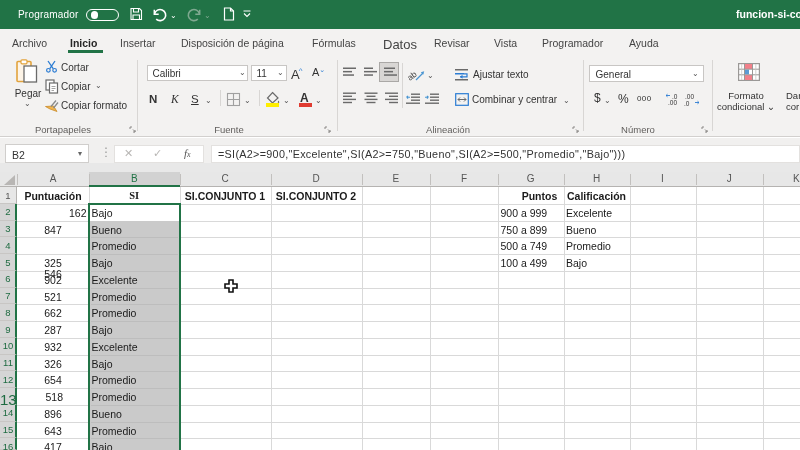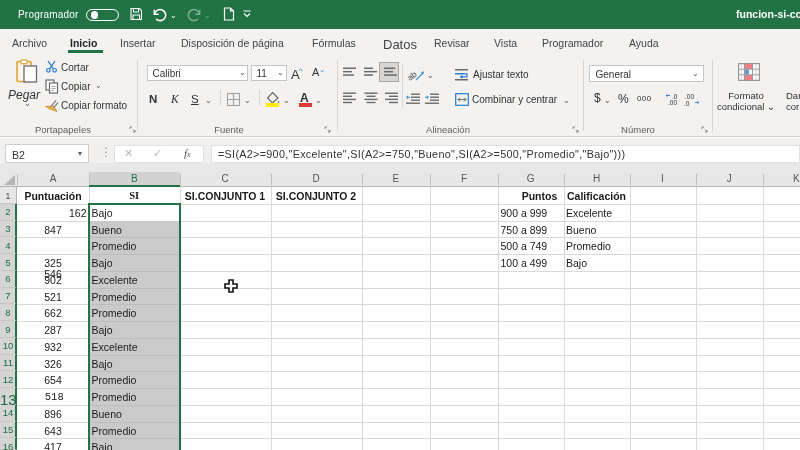--- a/index.html
+++ b/index.html
@@ -63,21 +63,21 @@
 <path d="M1 1v2M1 1h2M6 4v2h-2M4 3.5l2 2M6 5.5v.5h-.5" fill="none" stroke="#8a8886" stroke-width="1"></path>
   </svg>
 <svg class="a" style="left:701px;top:125.5px" width="7" height="7" viewBox="0 0 7 7">
 <path d="M1 1v2M1 1h2M6 4v2h-2M4 3.5l2 2M6 5.5v.5h-.5" fill="none" stroke="#8a8886" stroke-width="1"></path>
   </svg>
 <svg class="a" style="left:15px;top:59px" width="24" height="26" viewBox="0 0 24 26">
 <rect x="2" y="2.5" width="14" height="20" rx="1" fill="#fdf4e7" stroke="#e2a33d" stroke-width="1.6"></rect>
 <rect x="6" y="0.8" width="6" height="4" rx="1" fill="#fff" stroke="#e2a33d" stroke-width="1.2"></rect>
 <rect x="9" y="7" width="12.5" height="16" fill="#fff" stroke="#6a6a6a" stroke-width="1.3"></rect>
   </svg>
-<div class="a" style="left:8px;top:88px;width:40px;text-align:left;font-size:12px;color:#333;font-style:italic;">Pegar</div>
+<div class="a" style="left:8px;top:88px;width:40px;text-align:center;font-size:10px;color:#333;">Pegar</div>
 <div class="a" style="left:24px;top:99px;color:#555;font-size:8px;">⌄</div>
 <svg class="a" style="left:45px;top:60px" width="13" height="13" viewBox="0 0 13 13">
 <path d="M3 1 L8.2 8.6 M10 1 L4.8 8.6" stroke="#2b7cd3" stroke-width="1.3" fill="none"></path>
 <circle cx="3.4" cy="10.3" r="1.8" fill="none" stroke="#2b7cd3" stroke-width="1.2"></circle>
 <circle cx="9.6" cy="10.3" r="1.8" fill="none" stroke="#2b7cd3" stroke-width="1.2"></circle>
   </svg>
 <div class="a" style="left:61px;top:61.5px;font-size:10px;color:#333;">Cortar</div>
 <svg class="a" style="left:45px;top:79px" width="14" height="15" viewBox="0 0 14 15">
 <rect x="1" y="1" width="8" height="10" fill="#fff" stroke="#6a6a6a" stroke-width="1.2"></rect>
 <rect x="4.5" y="4" width="8" height="10" fill="#fff" stroke="#6a6a6a" stroke-width="1.2"></rect>
@@ -337,21 +337,21 @@
 <div class="a" style="left:17px;top:223.7px;width:72px;text-align:center;padding-left:2.5px;padding-right:2.5px;font-size:10.5px;color:#1a1a1a;white-space:nowrap;overflow:hidden;">847</div>
 <div class="a" style="left:17px;top:240.45px;width:72px;text-align:center;padding-left:2.5px;padding-right:2.5px;font-size:10.5px;color:#1a1a1a;white-space:nowrap;overflow:hidden;margin-top:28px;">546</div>
 <div class="a" style="left:17px;top:257.2px;width:72px;text-align:center;padding-left:2.5px;padding-right:2.5px;font-size:10.5px;color:#1a1a1a;white-space:nowrap;overflow:hidden;">325</div>
 <div class="a" style="left:17px;top:273.95px;width:72px;text-align:center;padding-left:2.5px;padding-right:2.5px;font-size:10.5px;color:#1a1a1a;white-space:nowrap;overflow:hidden;">902</div>
 <div class="a" style="left:17px;top:290.7px;width:72px;text-align:center;padding-left:2.5px;padding-right:2.5px;font-size:10.5px;color:#1a1a1a;white-space:nowrap;overflow:hidden;">521</div>
 <div class="a" style="left:17px;top:307.45px;width:72px;text-align:center;padding-left:2.5px;padding-right:2.5px;font-size:10.5px;color:#1a1a1a;white-space:nowrap;overflow:hidden;">662</div>
 <div class="a" style="left:17px;top:324.2px;width:72px;text-align:center;padding-left:2.5px;padding-right:2.5px;font-size:10.5px;color:#1a1a1a;white-space:nowrap;overflow:hidden;">287</div>
 <div class="a" style="left:17px;top:340.95px;width:72px;text-align:center;padding-left:2.5px;padding-right:2.5px;font-size:10.5px;color:#1a1a1a;white-space:nowrap;overflow:hidden;">932</div>
 <div class="a" style="left:17px;top:357.7px;width:72px;text-align:center;padding-left:2.5px;padding-right:2.5px;font-size:10.5px;color:#1a1a1a;white-space:nowrap;overflow:hidden;">326</div>
 <div class="a" style="left:17px;top:374.45px;width:72px;text-align:center;padding-left:2.5px;padding-right:2.5px;font-size:10.5px;color:#1a1a1a;white-space:nowrap;overflow:hidden;">654</div>
-<div class="a" style="left:17px;top:391.2px;width:72px;text-align:center;padding-left:5px;padding-right:2.5px;font-size:10.5px;color:#1a1a1a;white-space:nowrap;overflow:hidden;font-family:Liberation Mono, monospace;">518</div>
+<div class="a" style="left:17px;top:391.2px;width:72px;text-align:center;padding-left:5px;padding-right:2.5px;font-size:10.5px;color:#1a1a1a;white-space:nowrap;overflow:hidden;">518</div>
 <div class="a" style="left:17px;top:407.95px;width:72px;text-align:center;padding-left:2.5px;padding-right:2.5px;font-size:10.5px;color:#1a1a1a;white-space:nowrap;overflow:hidden;">896</div>
 <div class="a" style="left:17px;top:424.7px;width:72px;text-align:center;padding-left:2.5px;padding-right:2.5px;font-size:10.5px;color:#1a1a1a;white-space:nowrap;overflow:hidden;">643</div>
 <div class="a" style="left:17px;top:441.45px;width:72px;text-align:center;padding-left:2.5px;padding-right:2.5px;font-size:10.5px;color:#1a1a1a;white-space:nowrap;overflow:hidden;">417</div>
 <div class="a" style="left:89px;top:206.95px;width:90.5px;text-align:left;padding-left:2.5px;padding-right:2.5px;font-size:10.5px;color:#1a1a1a;white-space:nowrap;overflow:hidden;">Bajo</div>
 <div class="a" style="left:89px;top:223.7px;width:90.5px;text-align:left;padding-left:2.5px;padding-right:2.5px;font-size:10.5px;color:#1a1a1a;white-space:nowrap;overflow:hidden;">Bueno</div>
 <div class="a" style="left:89px;top:240.45px;width:90.5px;text-align:left;padding-left:2.5px;padding-right:2.5px;font-size:10.5px;color:#1a1a1a;white-space:nowrap;overflow:hidden;">Promedio</div>
 <div class="a" style="left:89px;top:257.2px;width:90.5px;text-align:left;padding-left:2.5px;padding-right:2.5px;font-size:10.5px;color:#1a1a1a;white-space:nowrap;overflow:hidden;">Bajo</div>
 <div class="a" style="left:89px;top:273.95px;width:90.5px;text-align:left;padding-left:2.5px;padding-right:2.5px;font-size:10.5px;color:#1a1a1a;white-space:nowrap;overflow:hidden;">Excelente</div>
 <div class="a" style="left:89px;top:290.7px;width:90.5px;text-align:left;padding-left:2.5px;padding-right:2.5px;font-size:10.5px;color:#1a1a1a;white-space:nowrap;overflow:hidden;">Promedio</div>
 <div class="a" style="left:89px;top:307.45px;width:90.5px;text-align:left;padding-left:2.5px;padding-right:2.5px;font-size:10.5px;color:#1a1a1a;white-space:nowrap;overflow:hidden;">Promedio</div>

